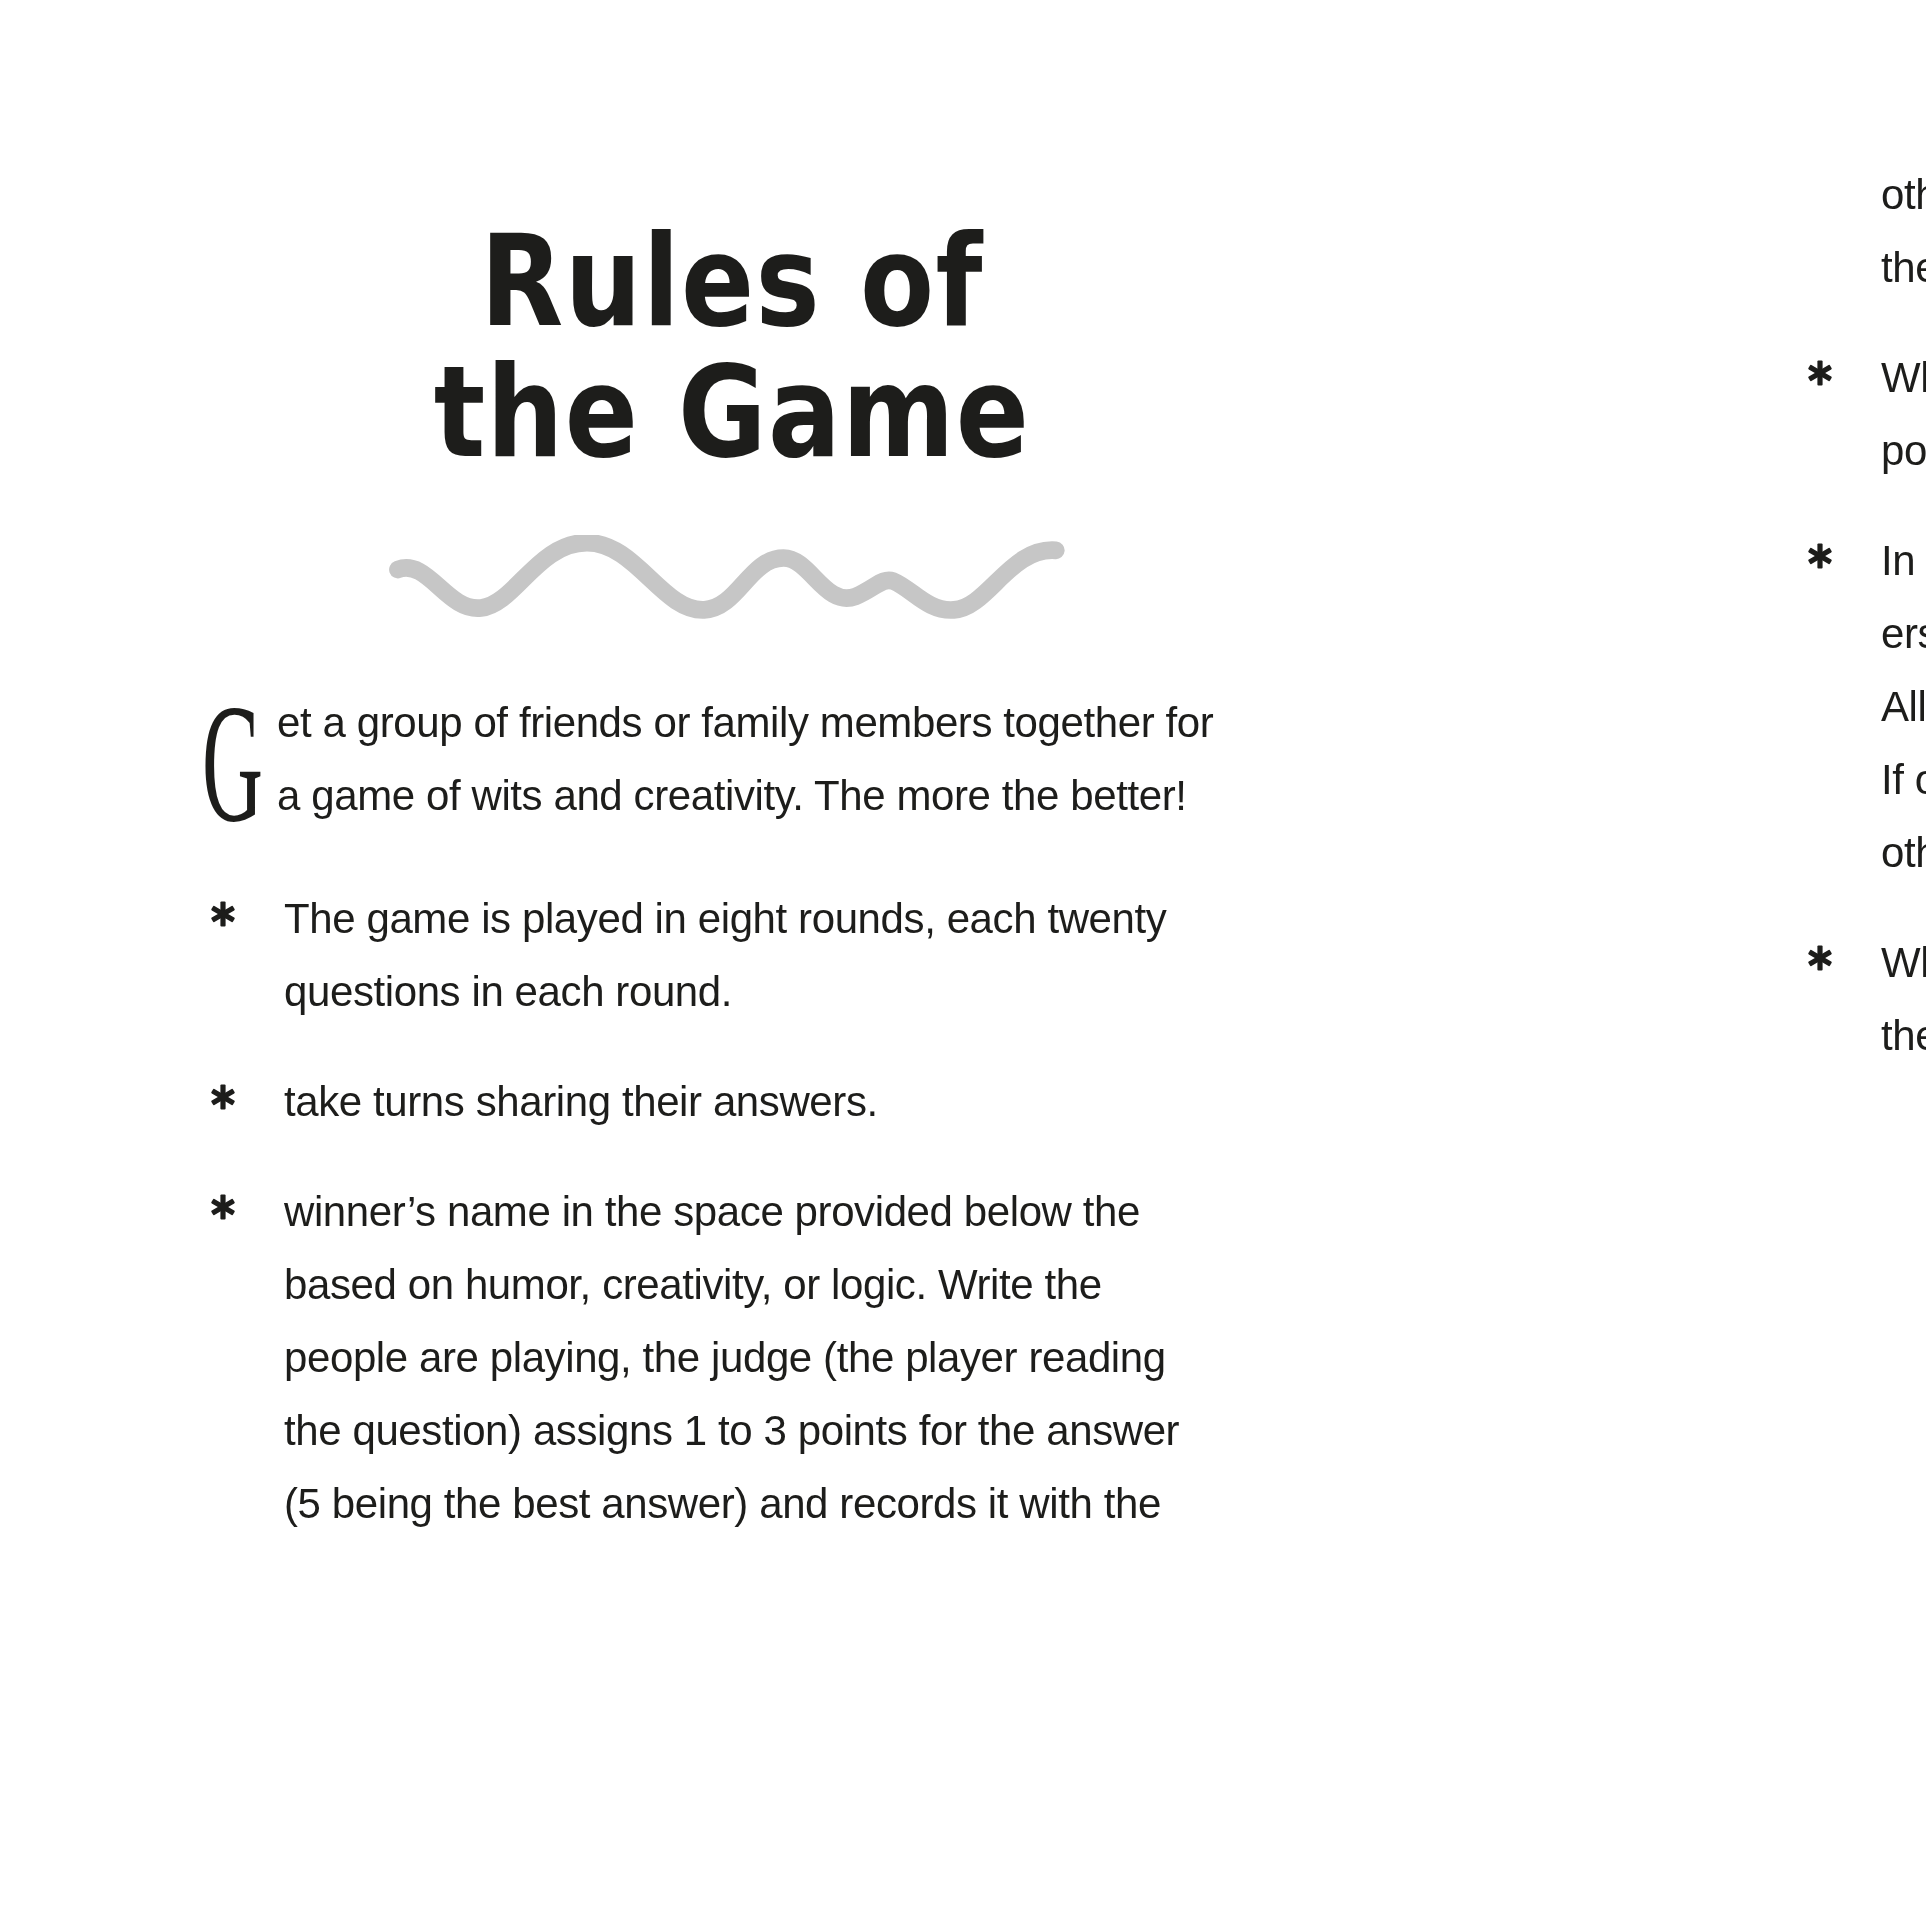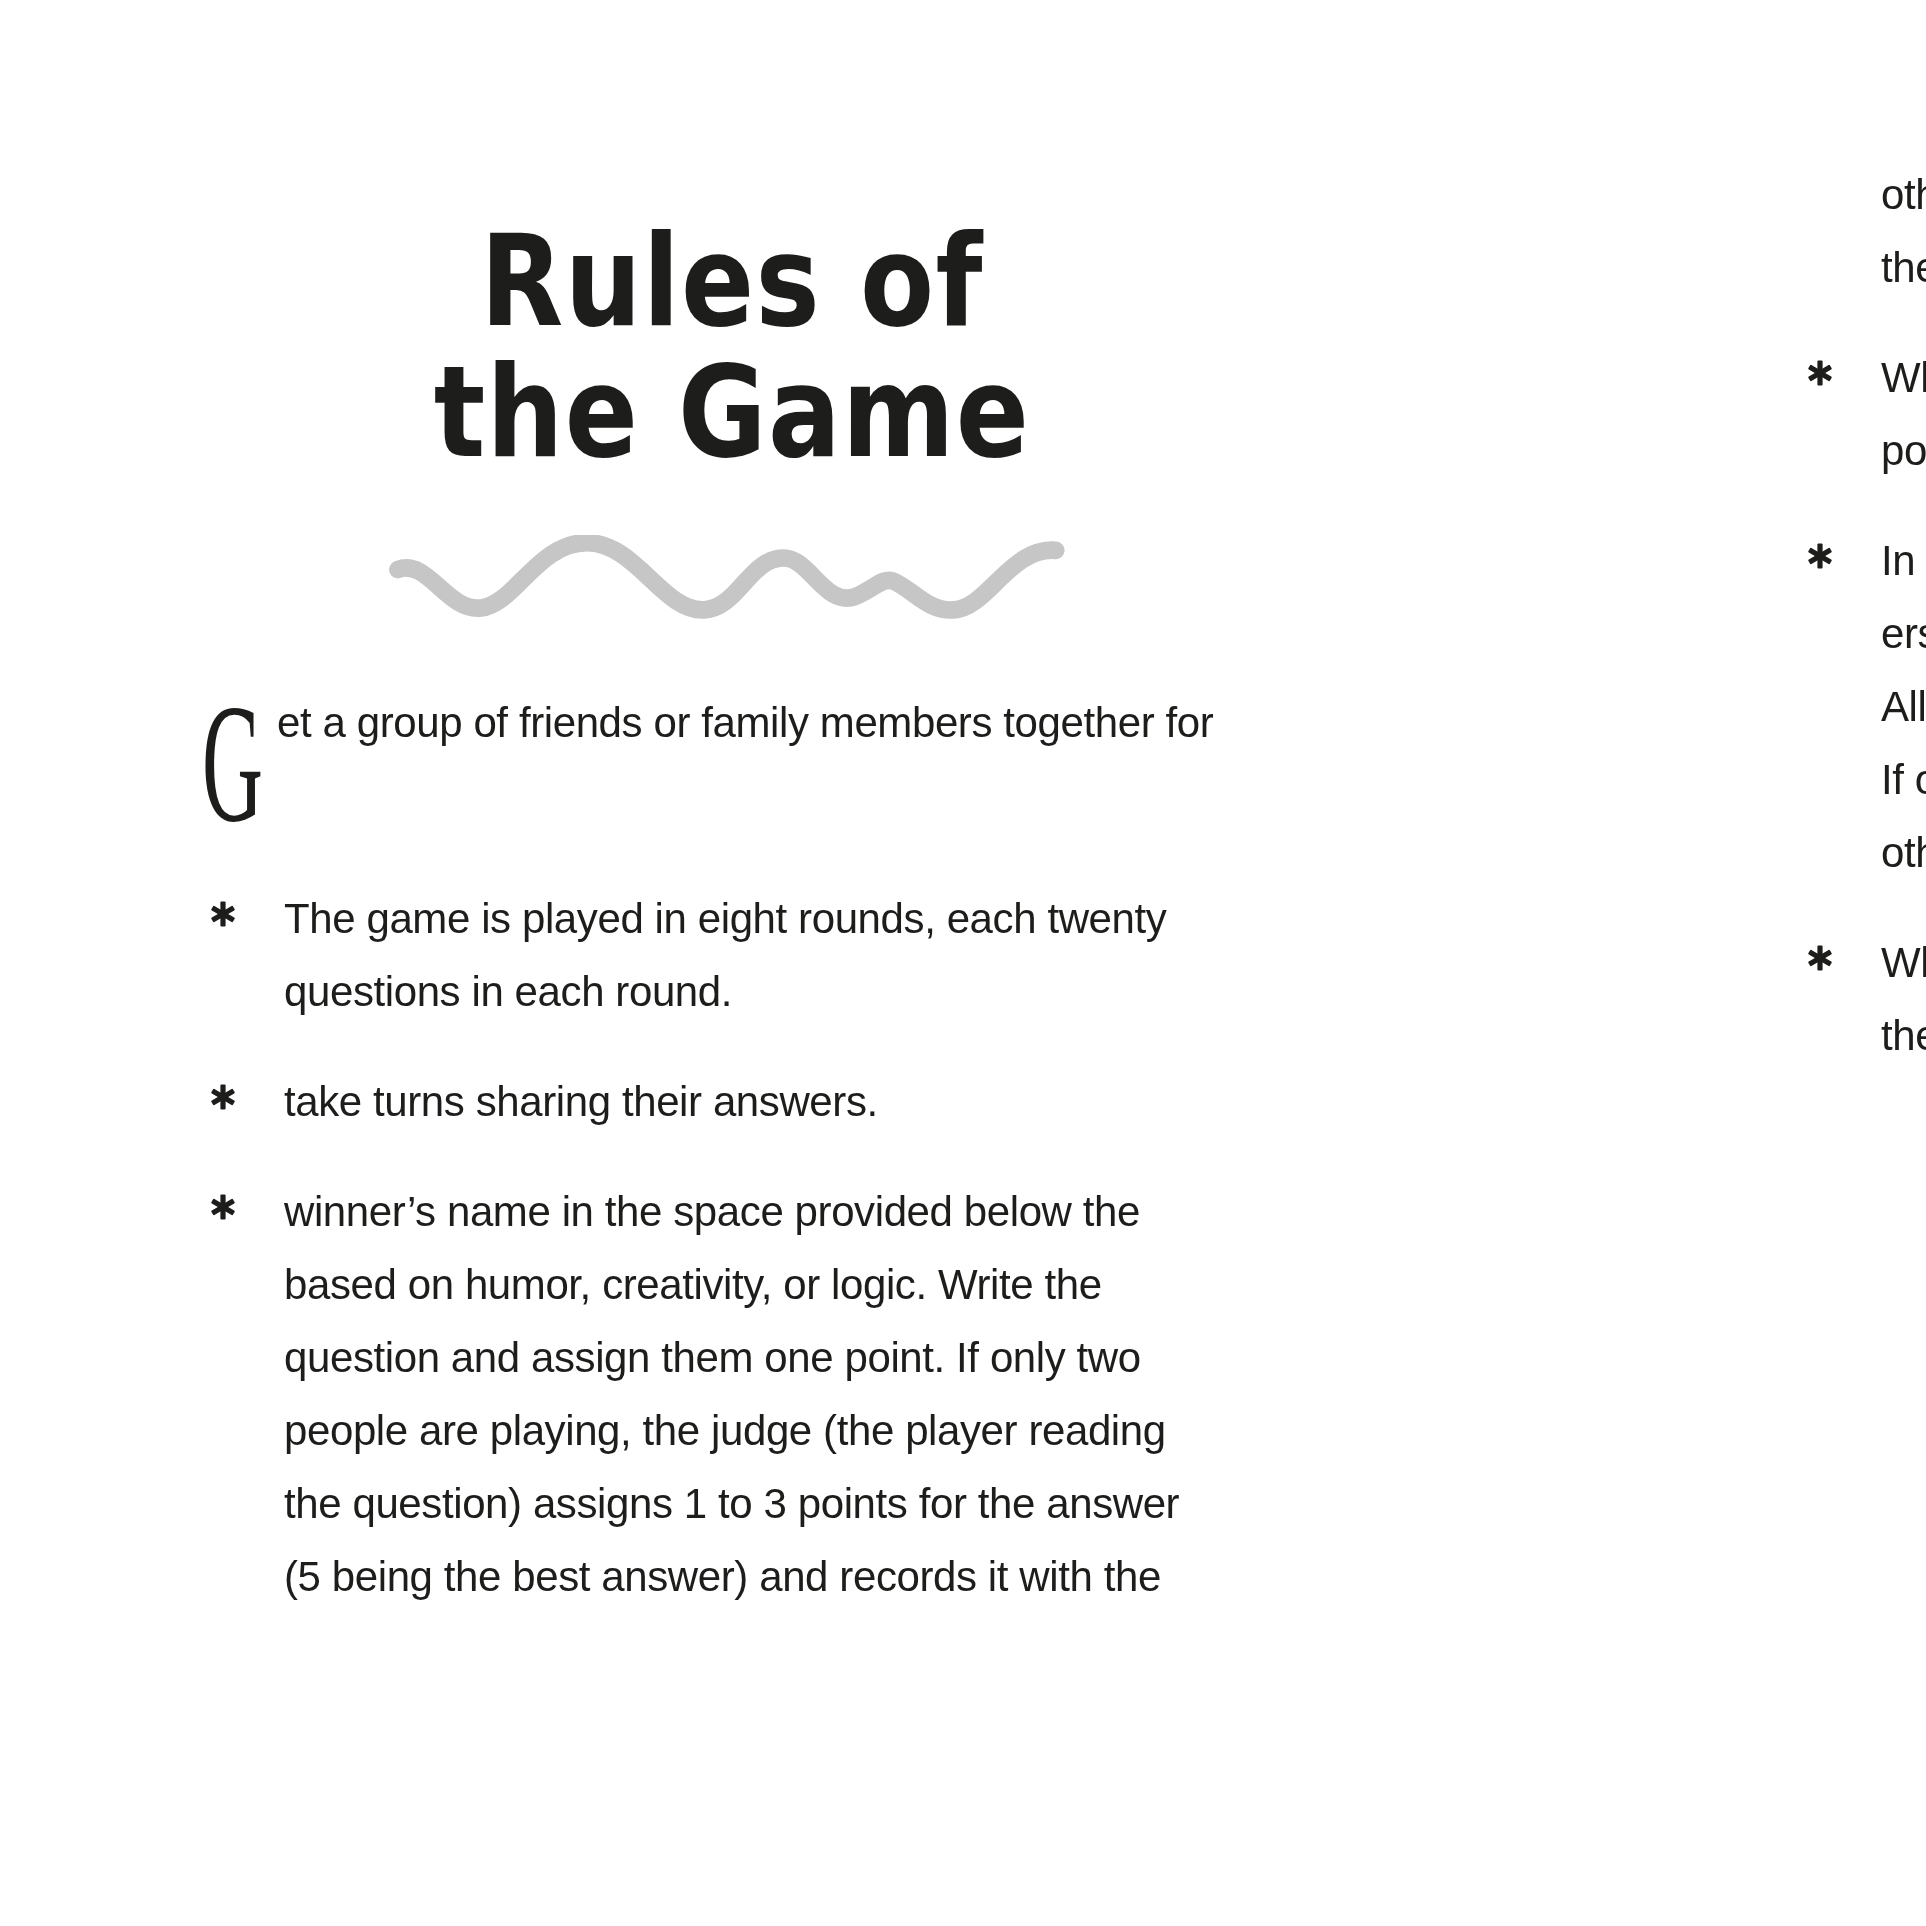--- a/index.html
+++ b/index.html
@@ -59,20 +59,21 @@
     <div>the Game</div>
   </div>
 
   <svg class="squiggle" viewBox="0 0 1780 250">
     <path d="M20 90 C 100 60, 150 200, 240 190 C 330 180, 390 20, 520 20 C 650 20, 720 200, 830 195 C 920 190, 950 60, 1040 60 C 1110 60, 1150 190, 1230 160 C 1280 140, 1300 110, 1330 120 C 1380 140, 1420 200, 1490 195 C 1580 190, 1640 30, 1760 40" fill="none" stroke="#c6c6c6" stroke-width="46" stroke-linecap="round" stroke-linejoin="round" transform="translate(0,0) scale(0.985,1)"></path>
   </svg>
 
   <div class="intro body-text">
     <span class="dropcap">G</span>
     <span class="intro-line">et a group of friends or family members together for</span>
+    <span class="intro-line">a game of wits and creativity. The more the better!</span>
   </div>
 
   <div class="bullets bullets-left body-text">
     <div class="bullet">
       <svg class="asterisk" viewBox="0 0 100 100">
           <g fill="#1d1d1b">
             <rect x="40" y="2" width="20" height="96" rx="4"></rect>
             <rect x="40" y="2" width="20" height="96" rx="4" transform="rotate(60 50 50)"></rect>
             <rect x="40" y="2" width="20" height="96" rx="4" transform="rotate(-60 50 50)"></rect>
           </g>
@@ -93,21 +94,20 @@
     <div class="bullet">
       <svg class="asterisk" viewBox="0 0 100 100">
           <g fill="#1d1d1b">
             <rect x="40" y="2" width="20" height="96" rx="4"></rect>
             <rect x="40" y="2" width="20" height="96" rx="4" transform="rotate(60 50 50)"></rect>
             <rect x="40" y="2" width="20" height="96" rx="4" transform="rotate(-60 50 50)"></rect>
           </g>
         </svg>
       <span class="line">winner’s name in the space provided below the</span>
       <span class="line">based on humor, creativity, or logic. Write the</span>
-      <span class="line">question and assign them one point. If only two</span>
       <span class="line">people are playing, the judge (the player reading</span>
       <span class="line">the question) assigns 1 to 3 points for the answer</span>
       <span class="line">(5 being the best answer) and records it with the</span>
     </div>
   </div>
 
 </div>
 
 <div class="page page-right"></div>
 

